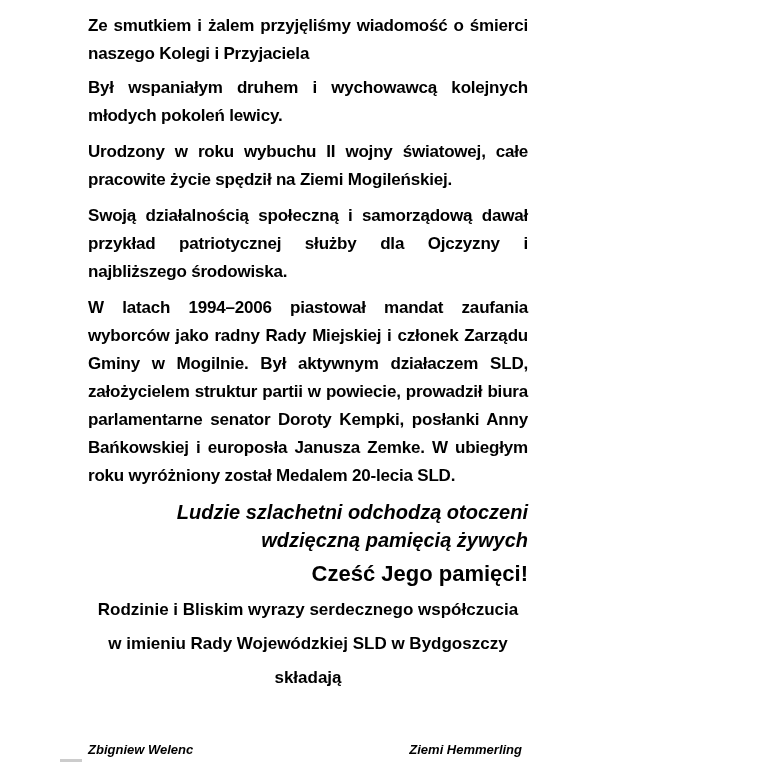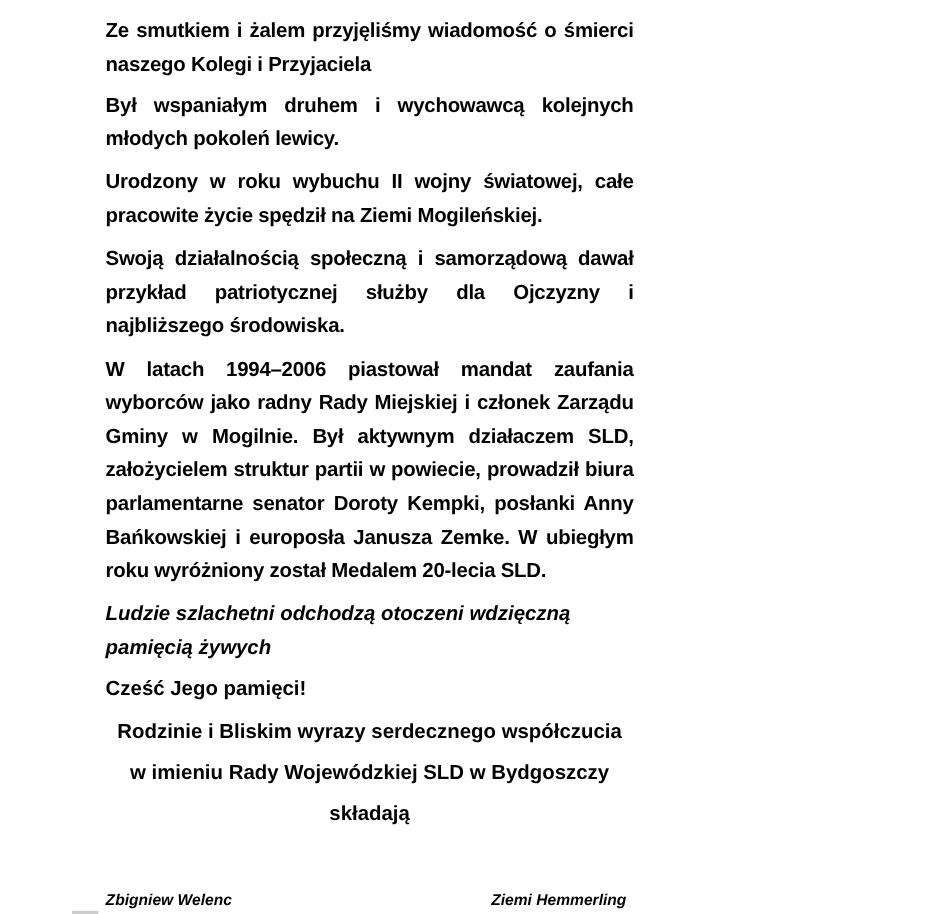--- a/index.html
+++ b/index.html
@@ -34,30 +34,30 @@
   }
   .para {
     font-size: 17px;
     line-height: 28px;
     letter-spacing: -0.2px;
     text-align: justify;
     text-justify: inter-word;
     margin: 0 0 8px 0;
   }
   .epitaph {
-    font-size: 17px;
+    font-size: 20px;
     line-height: 28px;
     font-style: italic;
-    text-align: left;
+    text-align: right;
     margin: 8px 0 6px 0;
   }
   .homage {
-    font-size: 17px;
+    font-size: 22px;
     line-height: 28px;
-    text-align: left;
+    text-align: right;
     margin: 0 0 8px 0;
   }
   .condolence-line {
     font-size: 17px;
     line-height: 28px;
     text-align: center;
     margin: 0 0 6px 0;
   }
   .signatures {
     display: flex;

